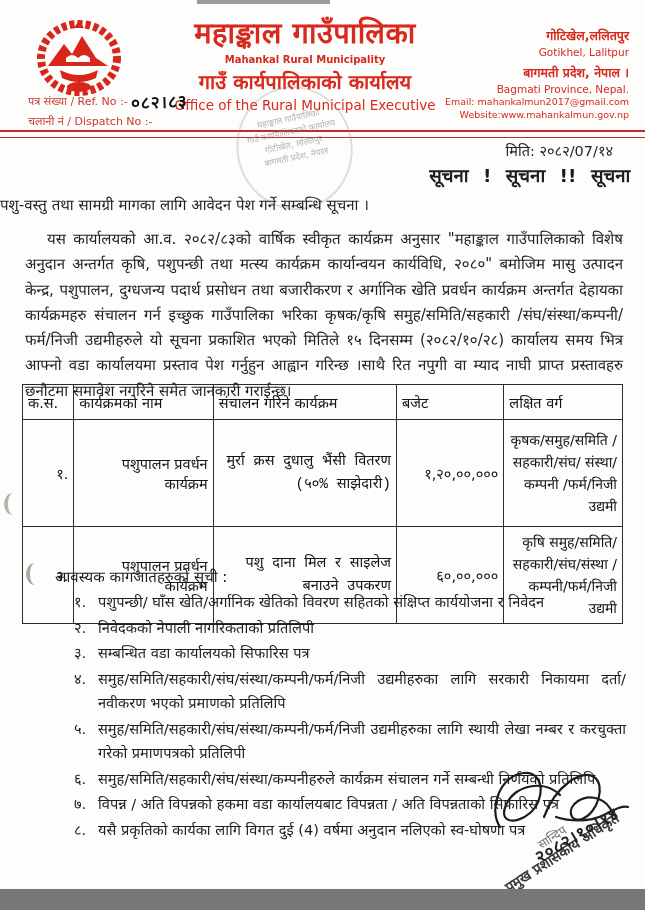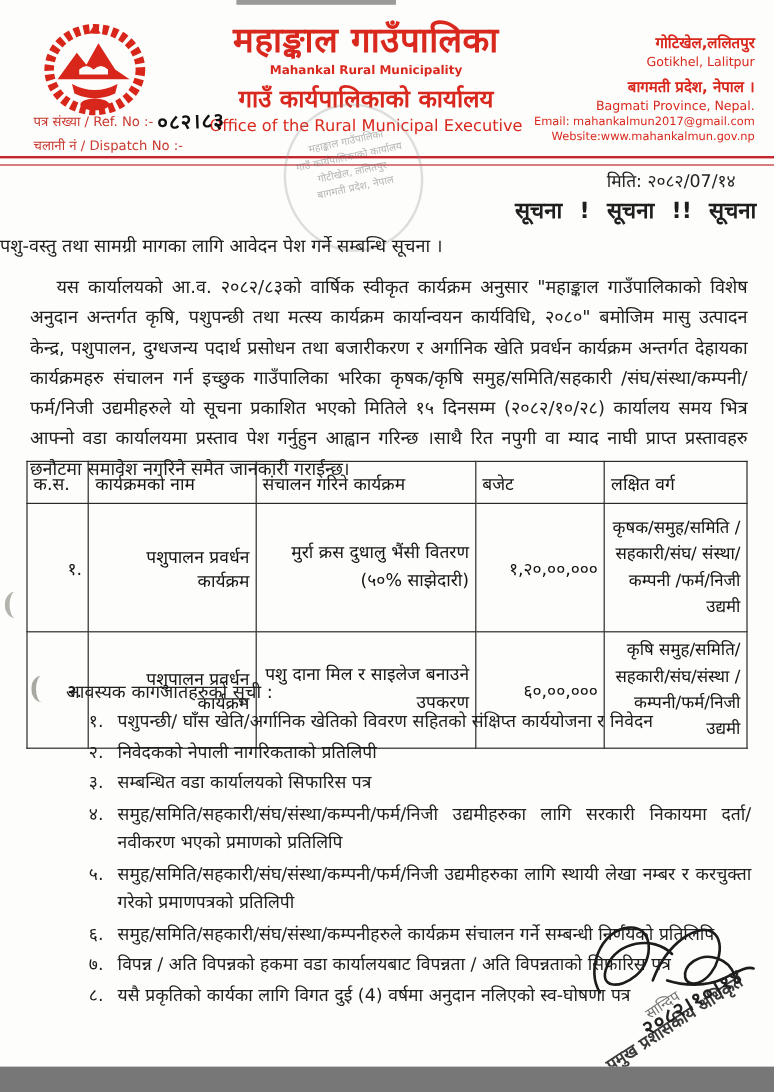--- a/index.html
+++ b/index.html
@@ -37,21 +37,21 @@
   .notice-sub{position:absolute;left:0;top:194px;width:645px;text-align:left;font-size:15px;}
   .body-par{position:absolute;left:25px;top:227px;width:598px;font-size:15px;line-height:25.3px;text-align:justify;text-indent:22px;}
   
   .ptable{position:absolute;left:22px;top:384px;width:601px;border-collapse:collapse;font-size:14.5px;color:#141414;}
   .ptable th,.ptable td{border:1.6px solid #2b2b2b;padding:4px 5px;vertical-align:middle;}
   .ptable th{font-weight:normal;text-align:left;height:26px;}
   .ptable td{text-align:right;}
   .col-sn{width:42px;}.col-name{width:140px;}.col-prog{width:192px;}.col-bud{width:100px;}.col-tgt{width:118px;}
   .row1 td{height:98px;}
   .row2 td{height:84px;}
-  .cell-prog{line-height:23px;}
+  .cell-prog{line-height:23px;font-family:Liberation Mono, monospace;}
   .cell-tgt{line-height:22px;font-size:14px;}
   
   .docs-title{position:absolute;left:55px;top:566px;font-size:15px;}
   .docs-list{position:absolute;left:74px;top:590px;width:552px;font-size:14.6px;}
   .doc-item{display:flex;margin-bottom:1px;line-height:24.5px;}
   .doc-num{width:24px;flex:0 0 24px;}
   .doc-text{flex:1;text-align:justify;}
   
   .sig-wrap{position:absolute;left:468px;top:765px;width:178px;height:140px;}
   .sig-svg{position:absolute;left:18px;top:0;}

